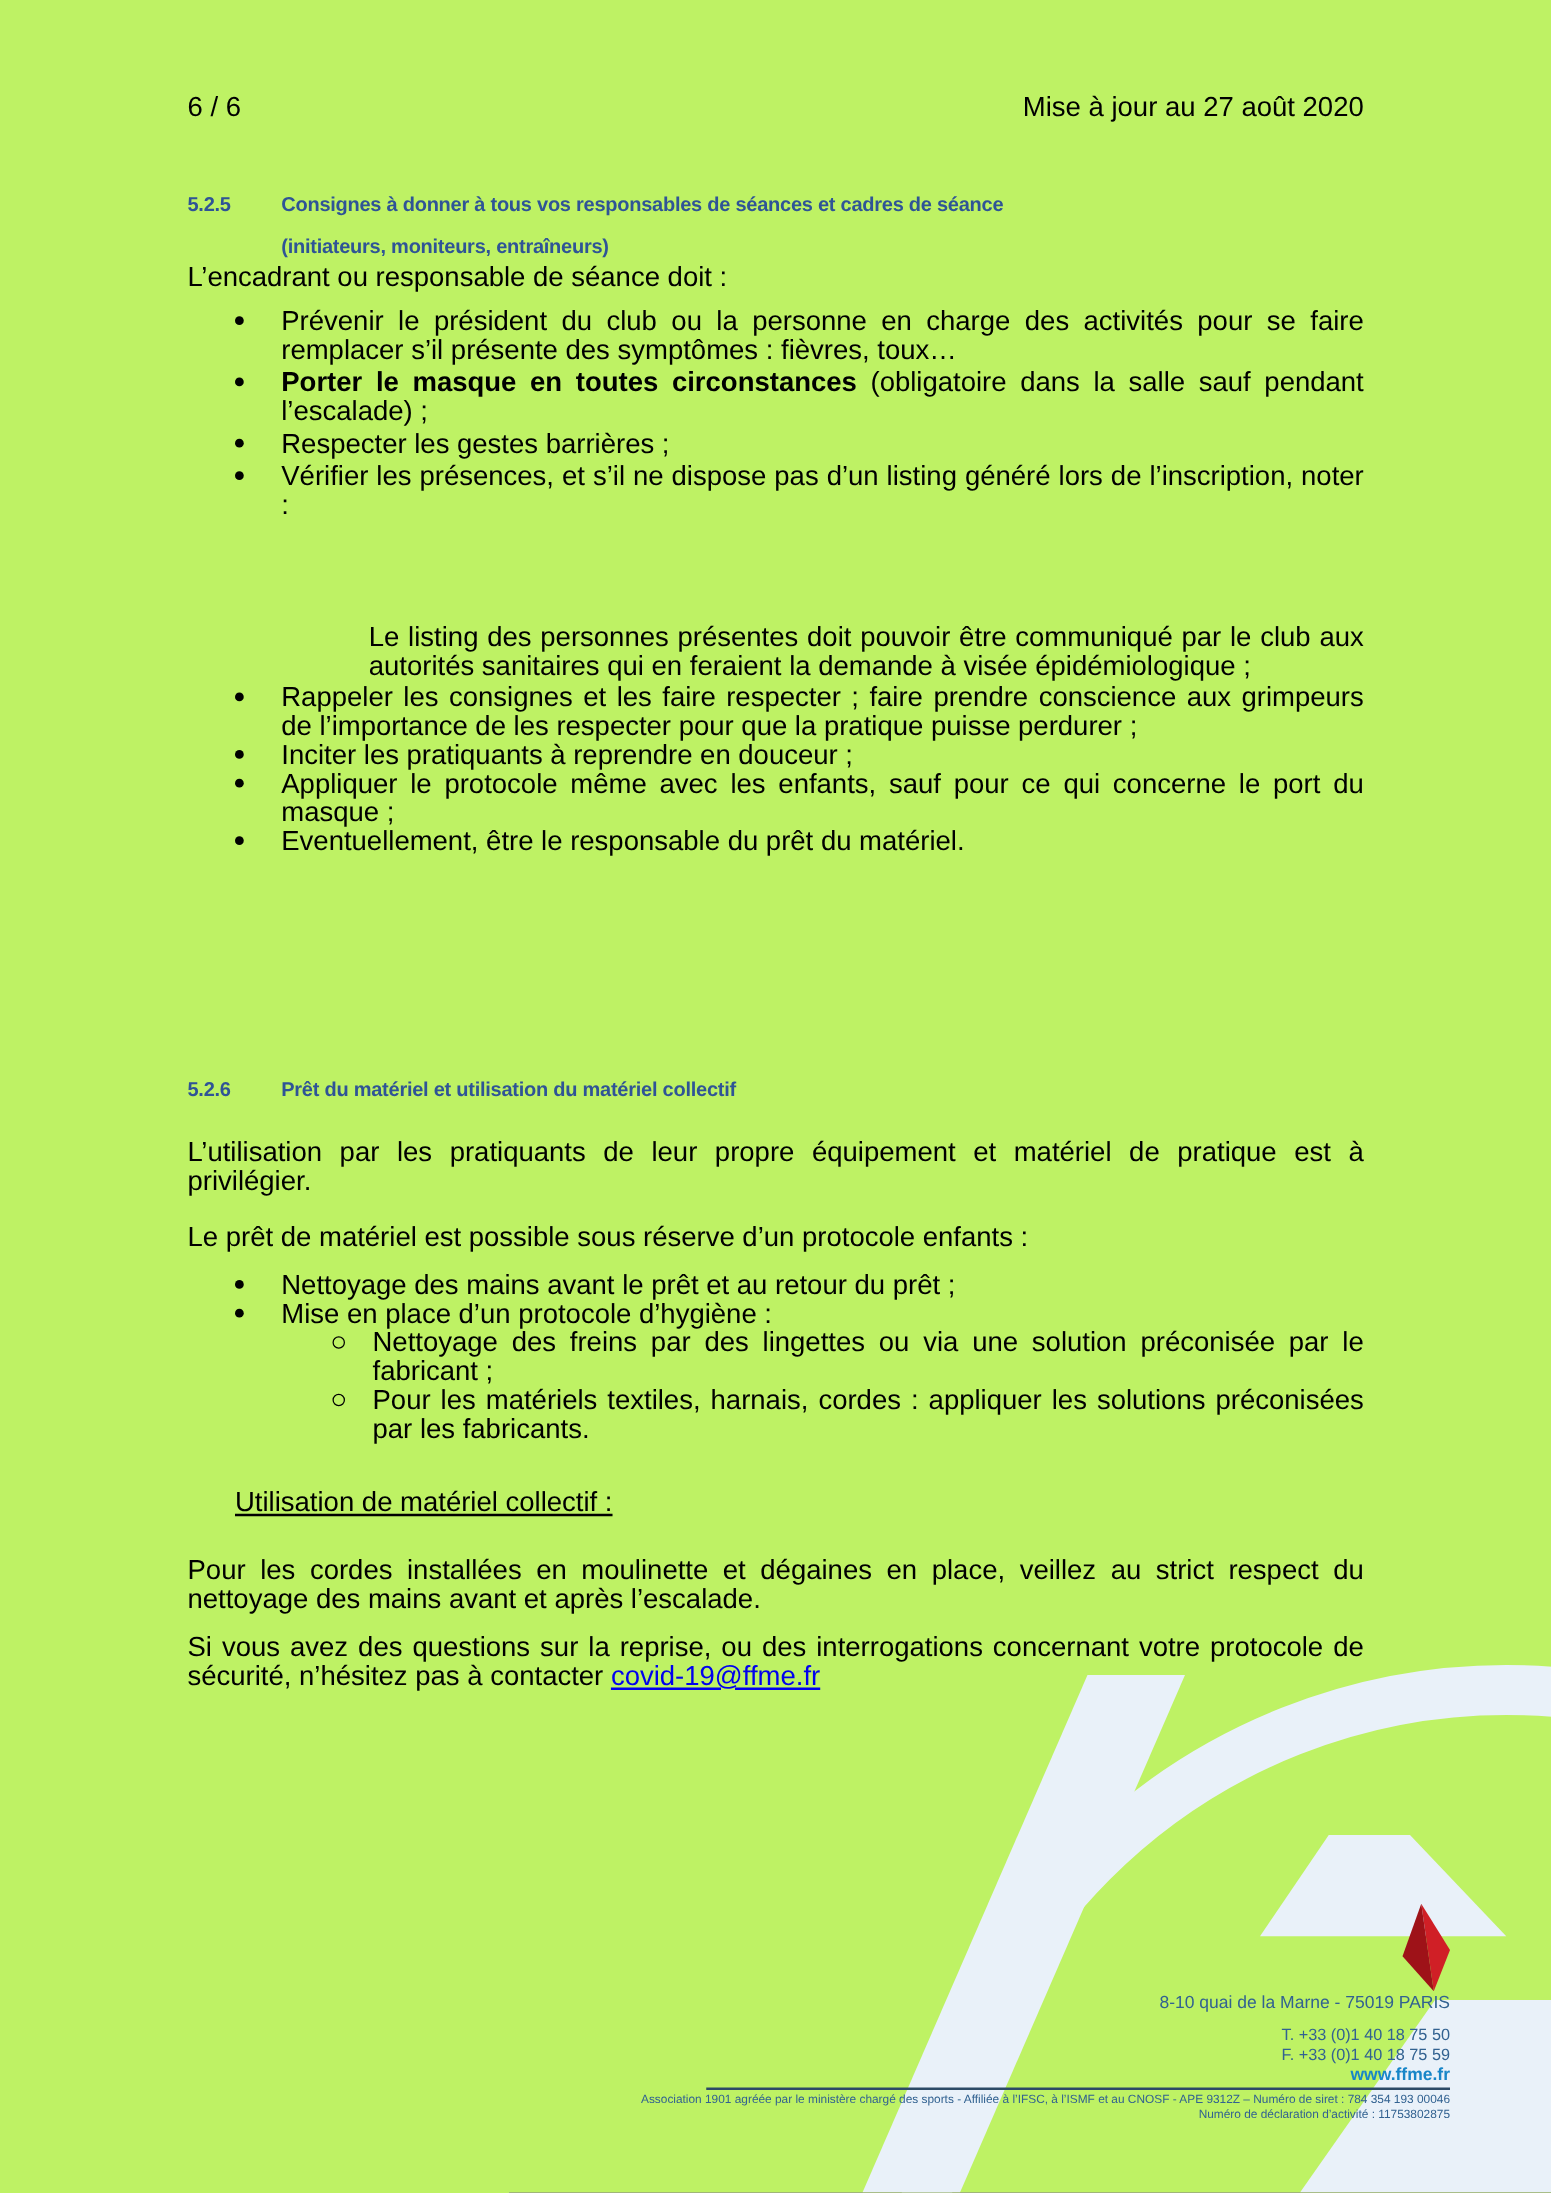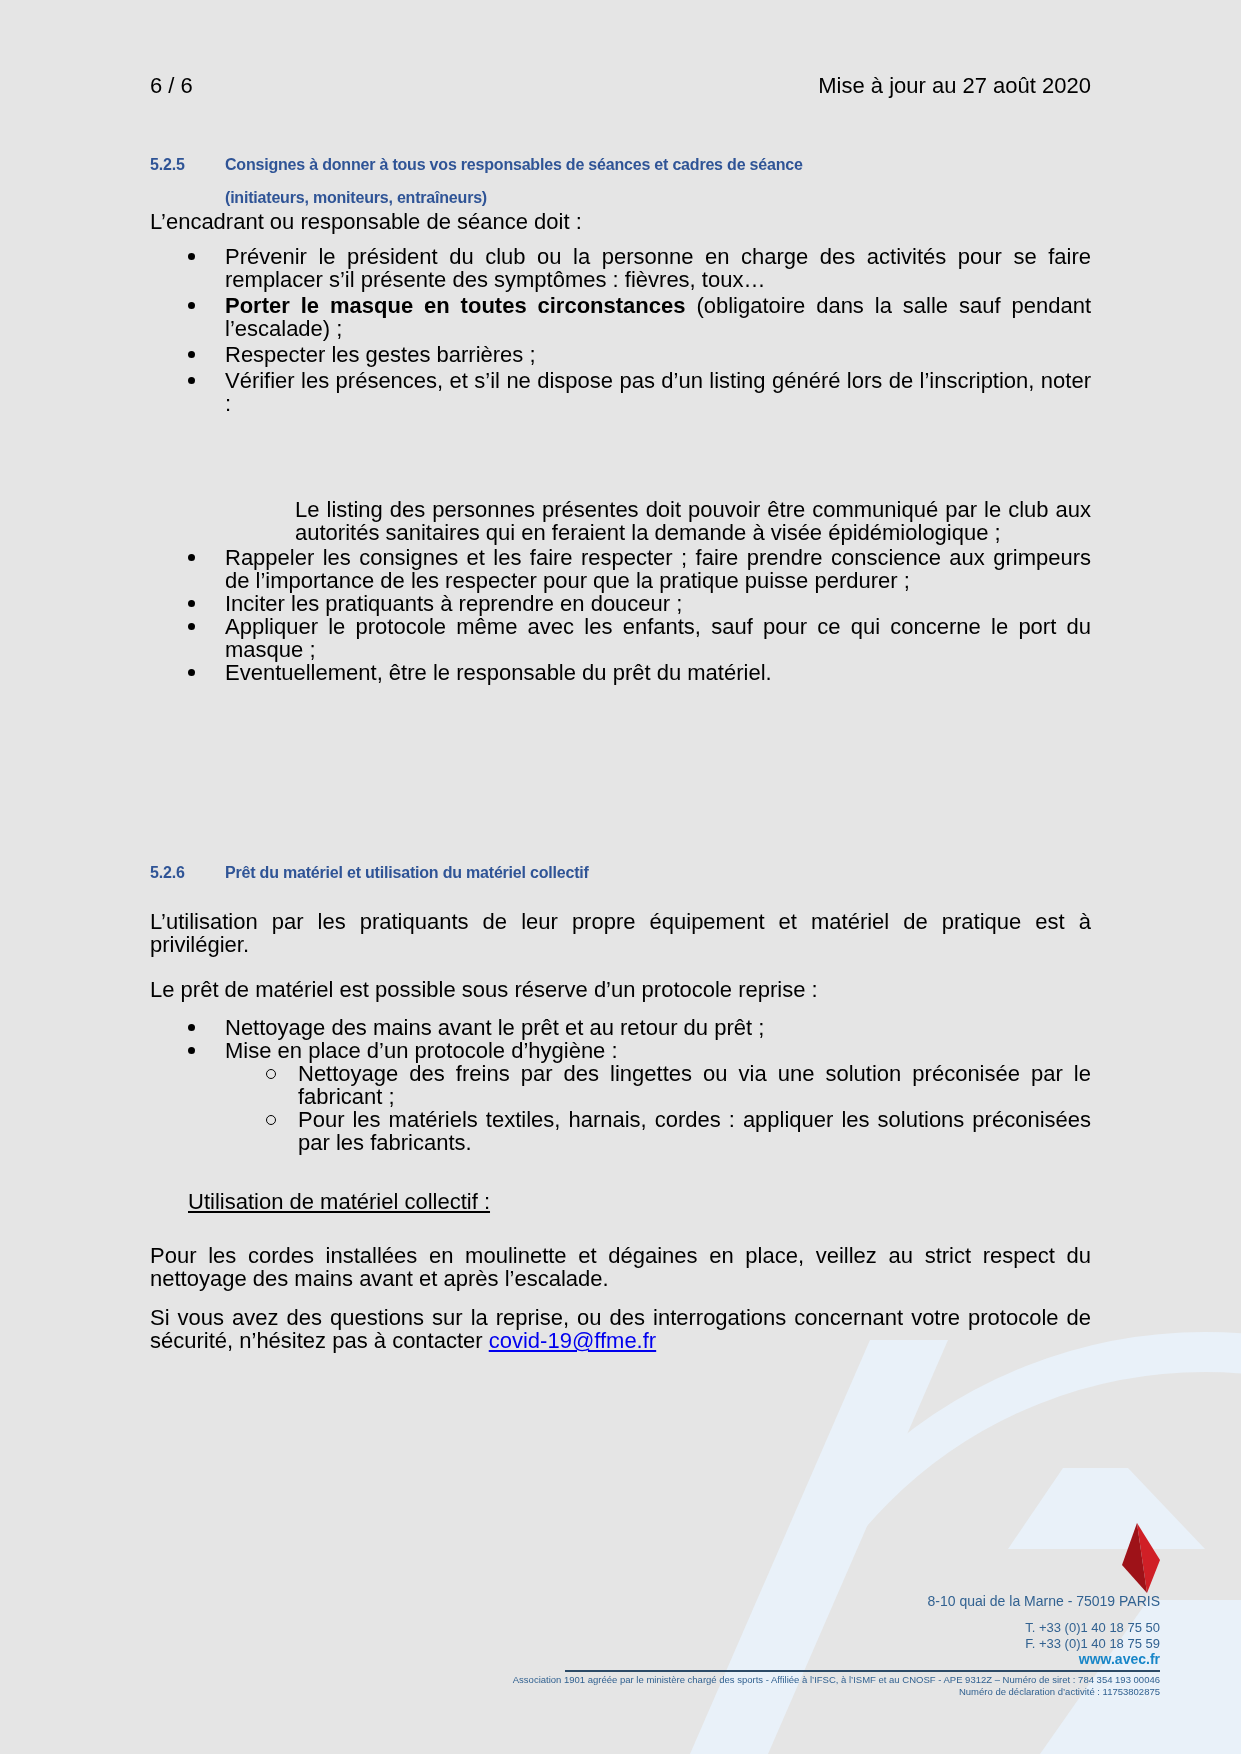--- a/index.html
+++ b/index.html
@@ -1,19 +1,19 @@
 <!DOCTYPE html>
 <html><head>
 <meta charset="utf-8">
 <style>
   html,body{margin:0;padding:0;background:#888;}
   .page{
     position:relative;
     width:1241px;height:1754px;
-    background:#e5e5e5;
+    background:#bef264;
     overflow:hidden;
     font-family:"Liberation Sans", sans-serif;
     color:#000;
   }
   .abs{position:absolute;}
   
   .watermark{position:absolute;left:0;top:0;width:1241px;height:1754px;pointer-events:none;}
   
   .hdr{left:150px;top:74px;width:941px;display:flex;justify-content:space-between;
        font-size:22px;line-height:24px;}
@@ -92,21 +92,21 @@
   </div>
 
   <div class="abs sec" style="top:856px;">
     <span class="num">5.2.6</span>
     <div class="ttl">
       <span>Prêt du matériel et utilisation du matériel collectif</span>
     </div>
   </div>
 
   <div class="abs p" style="top:910px;">L’utilisation par les pratiquants de leur propre équipement et matériel de pratique est à privilégier.</div>
-  <div class="abs p single" style="top:978px;">Le prêt de matériel est possible sous réserve d’un protocole reprise :</div>
+  <div class="abs p single" style="top:978px;">Le prêt de matériel est possible sous réserve d’un protocole enfants :</div>
 
   <div class="abs list" style="top:1016px;">
     <div class="li tight">Nettoyage des mains avant le prêt et au retour du prêt ;</div>
     <div class="li tight">Mise en place d’un protocole d’hygiène :</div>
     <div class="li2">Nettoyage des freins par des lingettes ou via une solution préconisée par le fabricant ;</div>
     <div class="li2">Pour les matériels textiles, harnais, cordes : appliquer les solutions préconisées par les fabricants.</div>
   </div>
 
   <div class="abs p single" style="top:1190px;margin-left:38px;"><span class="uline">Utilisation de matériel collectif :</span></div>
 
@@ -115,18 +115,18 @@
   <div class="abs p" style="top:1306px;"><span>Si vous avez des questions sur la reprise, ou des interrogations concernant votre protocole de sécurité, n’hésitez pas à contacter </span><a class="maillink">covid-19@ffme.fr</a></div>
 
   <svg class="abs f-logo" viewBox="0 0 48 70" aria-hidden="true">
     <polygon points="23,0 46,37 33,70" fill="#D01F26"></polygon>
     <polygon points="23,0 33,70 8,42" fill="#9E1218"></polygon>
   </svg>
 
   <div class="abs f-right f-addr">8-10 quai de la Marne - 75019 PARIS</div>
   <div class="abs f-right f-tel">T. +33 (0)1 40 18 75 50</div>
   <div class="abs f-right f-fax">F. +33 (0)1 40 18 75 59</div>
-  <div class="abs f-right f-www">www.avec.fr</div>
+  <div class="abs f-right f-www">www.ffme.fr</div>
   <div class="abs f-rule"></div>
   <div class="abs f-right f-legal1">Association 1901 agréée par le ministère chargé des sports - Affiliée à l’IFSC, à l’ISMF et au CNOSF - APE 9312Z – Numéro de siret : 784 354 193 00046</div>
   <div class="abs f-right f-legal2">Numéro de déclaration d’activité : 11753802875</div>
 
 </div>
 
 </body></html>

